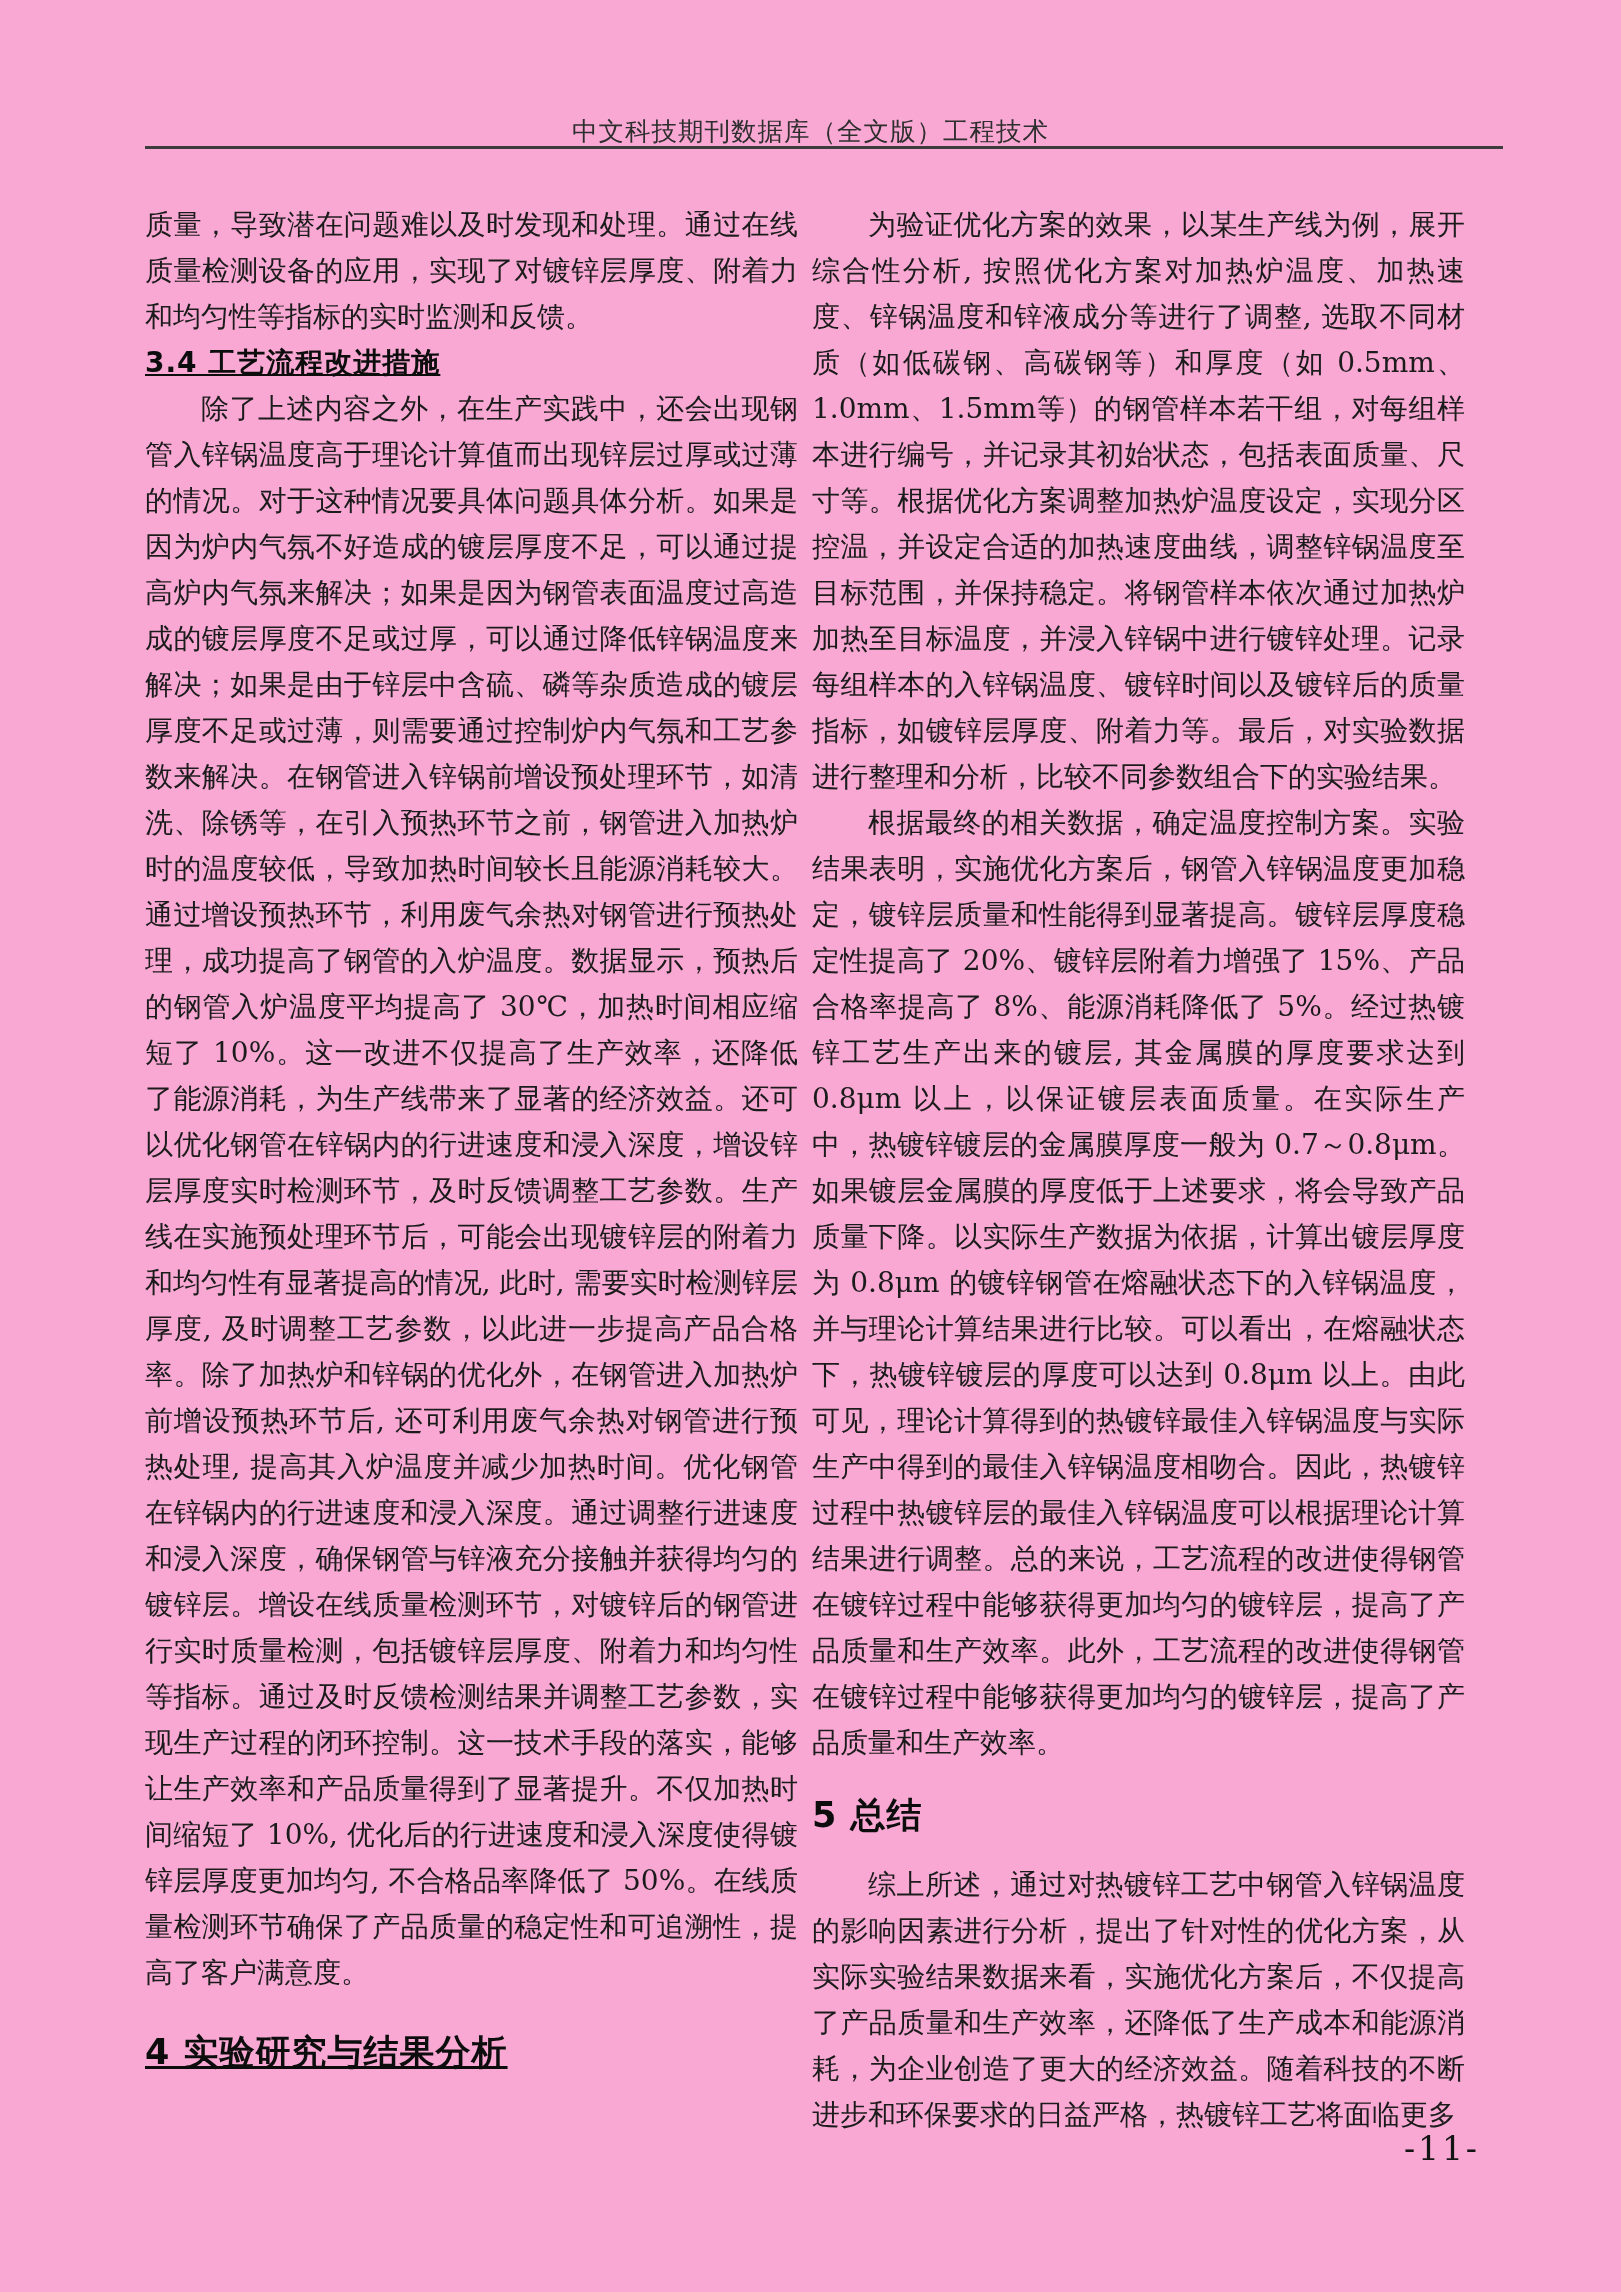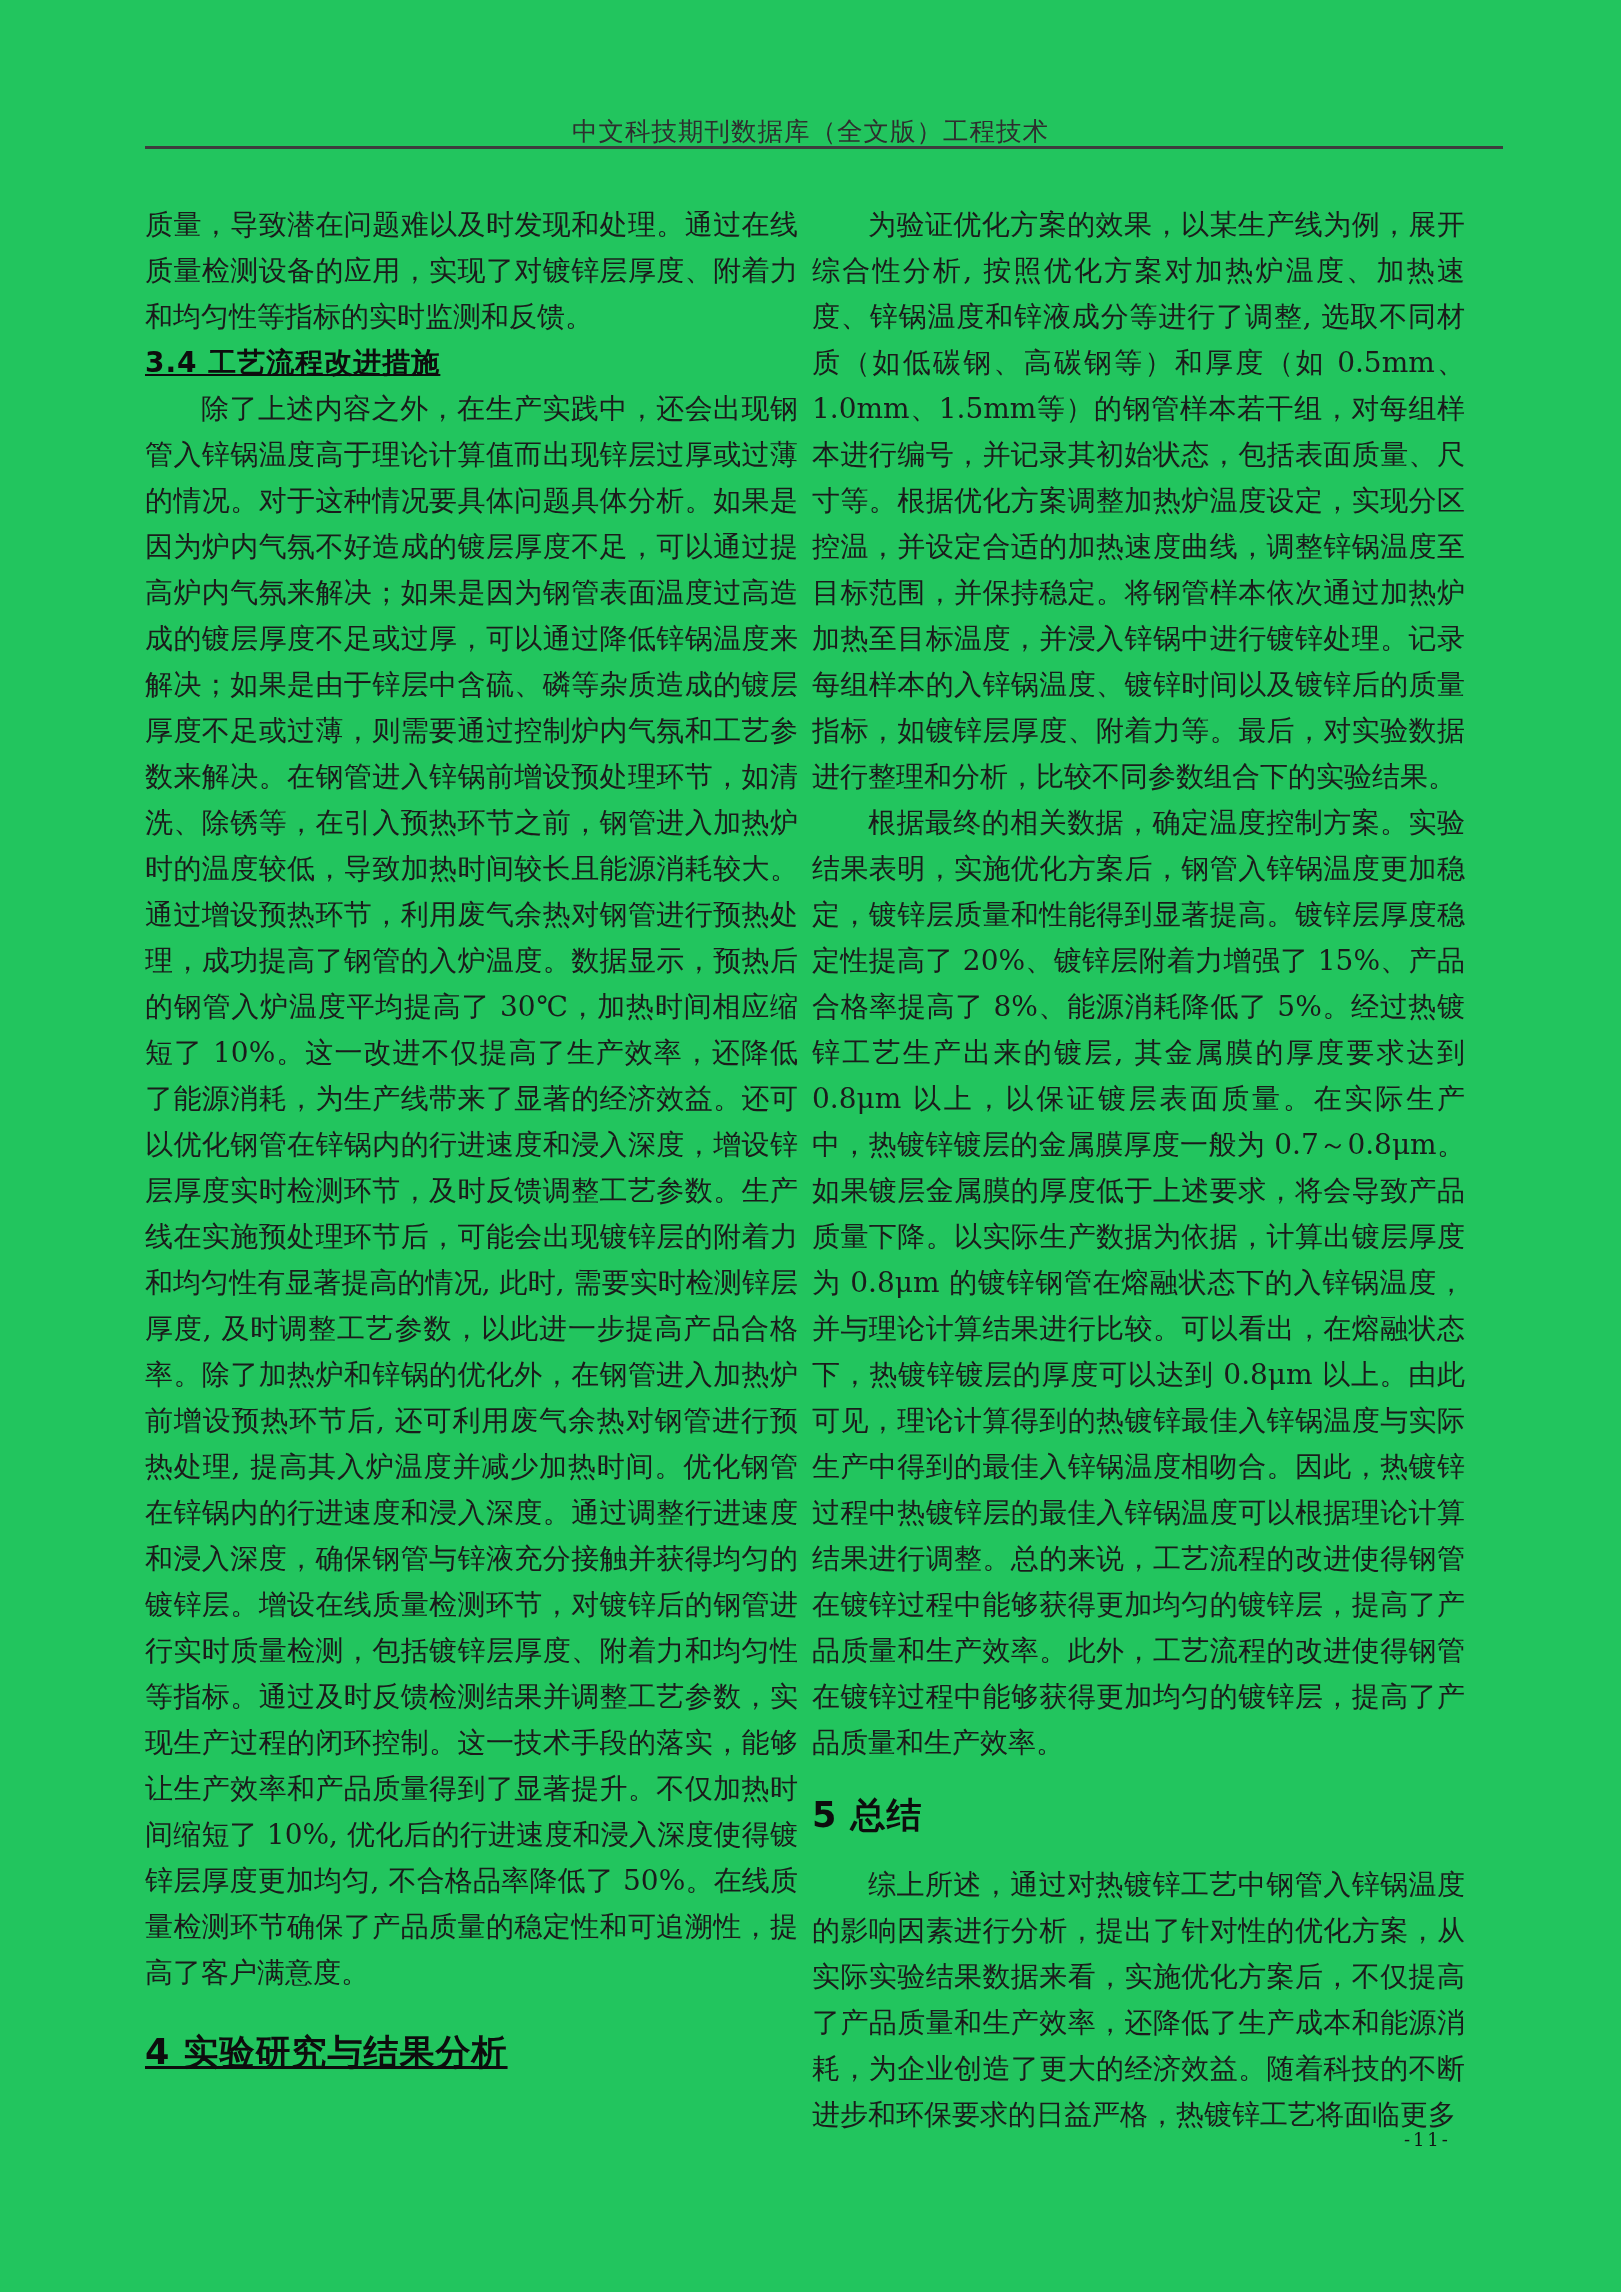--- a/index.html
+++ b/index.html
@@ -5,21 +5,21 @@
   html, body {
     margin: 0;
     padding: 0;
     background: #e8e8e8;
   }
   .page {
     position: relative;
     width: 1621px;
     height: 2293px;
     margin: 0 auto;
-    background: #22c55e;
+    background: #f9a8d4;
     overflow: hidden;
     font-family: "DejaVu Serif", "Liberation Serif", serif;
     color: #1b1b1b;
   }
   .header-title {
     position: absolute;
     top: 114px;
     left: 0;
     width: 100%;
     text-align: center;
@@ -72,21 +72,21 @@
     font-size: 35px;
     line-height: 51px;
     margin-top: 23.5px;
     margin-bottom: 21px;
     letter-spacing: 1px;
   }
   .page-number {
     position: absolute;
     top: 2129px;
     left: 1404px;
-    font-size: 18px;
+    font-size: 33px;
     letter-spacing: 2.9px;
     color: #141414;
   }
 </style>
 </head>
 <body>
 
 <div class="page">
 
   <div class="header-title">中文科技期刊数据库（全文版）工程技术</div>

